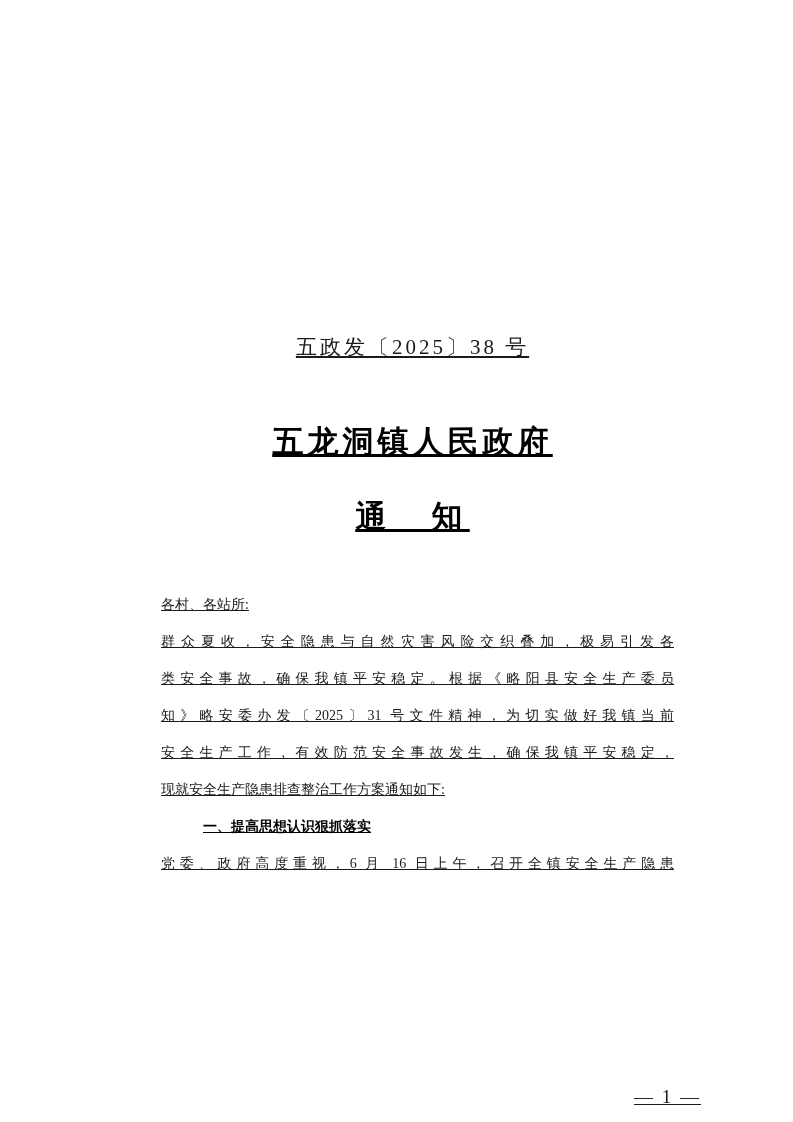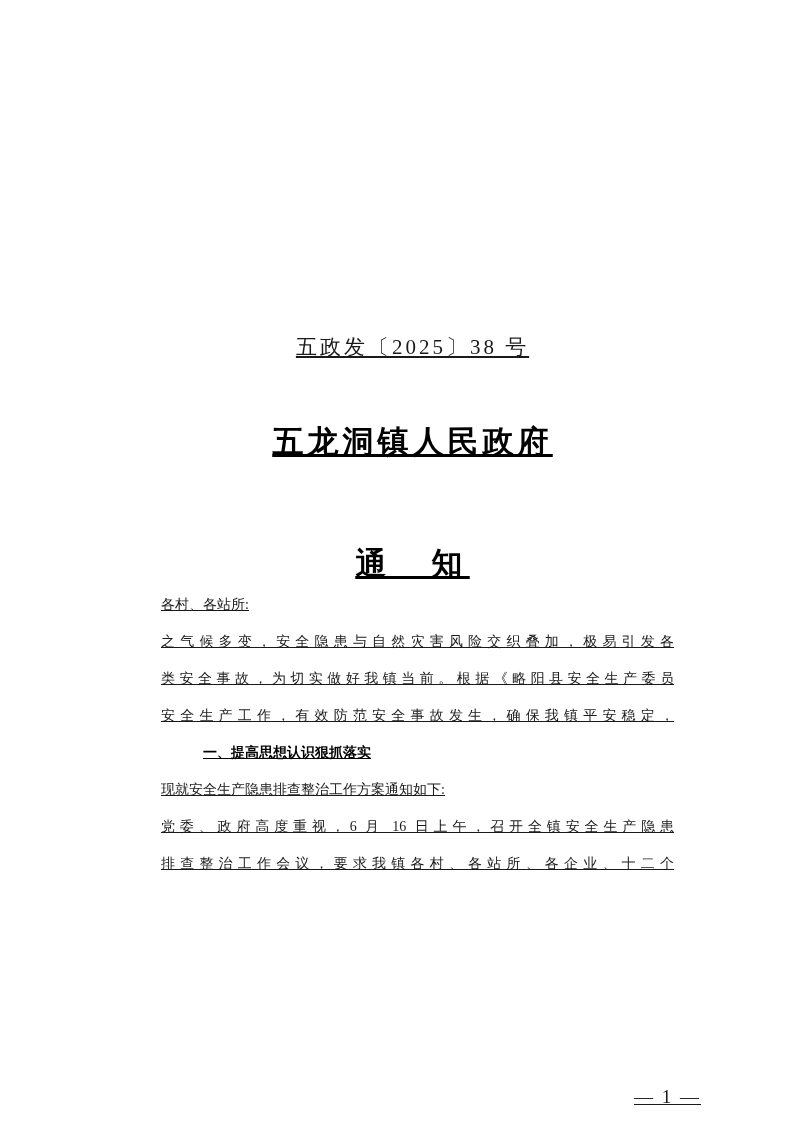--- a/index.html
+++ b/index.html
@@ -24,21 +24,21 @@
   }
   .title-block {
     position: absolute; top: 372px; left: 0; width: 100%;
     text-align: center;
     font-weight: bold;
     font-size: 31px; line-height: 43px;
     color: #000000;
   }
   .title-line-1 { letter-spacing: 4px; }
   .title-line-2 { letter-spacing: 0px; }
-  .title-line-3 { letter-spacing: 7px; margin-top: 47px; }
+  .title-line-3 { letter-spacing: 7px; }
   .doc-body {
     position: absolute; top: 538px; left: 113px; width: 577px;
     font-size: 14px; line-height: 37px;
     color: #1a1a1a;
   }
   .line { height: 37px; white-space: nowrap; }
   .line.fill {
     white-space: normal;
     text-align: justify;
     text-align-last: justify;
@@ -64,26 +64,26 @@
   <div class="doc-number">五政发〔2025〕38 号</div>
 
   <div class="title-block">
     <div class="title-line-1">五龙洞镇人民政府</div>
     <div class="title-line-3">通　知</div>
   </div>
 
   <div class="doc-body">
     <div class="line">各村、各站所:</div>
 
-    <div class="line fill">之气候多变，安全隐患与自然灾害风险交织叠加，极易引发各</div>
-    <div class="line fill">类安全事故，为切实做好我镇当前。根据《略阳县安全生产委员</div>
+    <div class="line fill">群众夏收，安全隐患与自然灾害风险交织叠加，极易引发各</div>
+    <div class="line fill">类安全事故，确保我镇平安稳定。根据《略阳县安全生产委员</div>
+    <div class="line fill">知》略安委办发〔2025〕31 号文件精神，为切实做好我镇当前</div>
     <div class="line fill">安全生产工作，有效防范安全事故发生，确保我镇平安稳定，</div>
+    <div class="line">现就安全生产隐患排查整治工作方案通知如下:</div>
+
     <div class="line heading indent">一、提高思想认识狠抓落实</div>
 
-    <div class="line">现就安全生产隐患排查整治工作方案通知如下:</div>
-
     <div class="line fill">党委、政府高度重视，6 月 16 日上午，召开全镇安全生产隐患</div>
-    <div class="line fill">排查整治工作会议，要求我镇各村、各站所、各企业、十二个</div>
   </div>
 
   <div class="page-footer">— 1 —</div>
 
 </div>
 
 </body></html>

